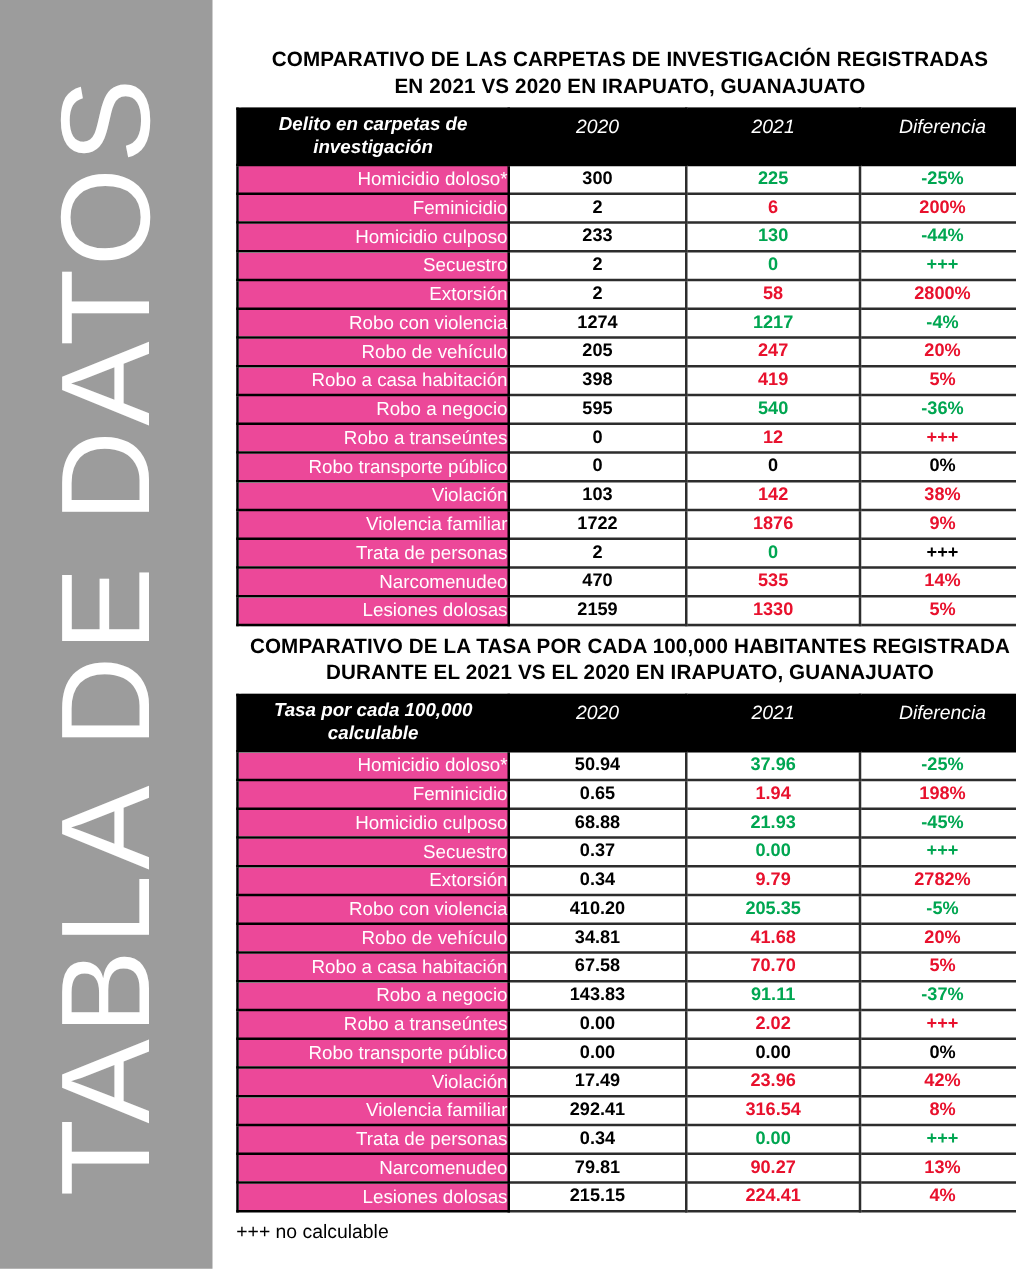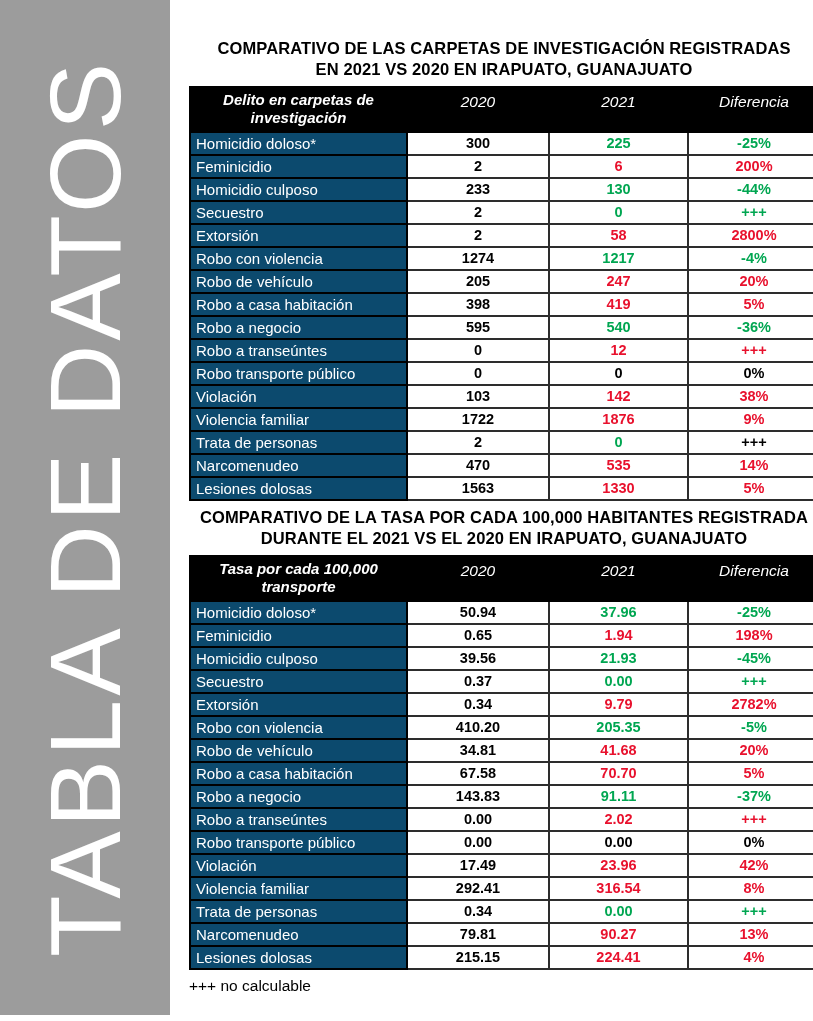--- a/index.html
+++ b/index.html
@@ -53,24 +53,24 @@
   .data-table th, .data-table td { padding: 0; }
   .data-table thead tr { height: 45px; font-style: italic; }
   .data-table th {
     background: #000; color: #fff;
     border: 2px solid #000;
   }
   th.hl { font-weight: 700; font-size: 15px; line-height: 1.25; text-align: center; vertical-align: middle; }
   th.hy { font-weight: 400; font-size: 15.5px; vertical-align: bottom; padding-bottom: 20px; text-align: center; }
   .data-table tbody tr { height: 23px; }
   td.lbl {
-    background: #0c4a6e; color: #fff;
+    background: #ec4899; color: #fff;
     border: 2px solid #000;
     font-size: 15px; font-weight: 400;
-    text-align: left; padding-left: 5px;
+    text-align: right; padding-left: 5px;
     vertical-align: middle;
     white-space: nowrap; overflow: hidden;
   }
   td.val {
     background: #fff;
     border: 2px solid #2d2d2d;
     text-align: center; vertical-align: middle;
     font-size: 14.5px; font-weight: 700;
     color: #000;
   }
@@ -196,61 +196,61 @@
     <td class="val c-black">+++</td>
   </tr>
           <tr>
     <td class="lbl">Narcomenudeo</td>
     <td class="val">470</td>
     <td class="val c-red">535</td>
     <td class="val c-red">14%</td>
   </tr>
           <tr>
     <td class="lbl">Lesiones dolosas</td>
-    <td class="val">1563</td>
+    <td class="val">2159</td>
     <td class="val c-red">1330</td>
     <td class="val c-red">5%</td>
   </tr>
         </tbody>
     </table>
   </section>
 
   <section class="section-2">
     <h2 class="tbl-title"><span>COMPARATIVO DE LA TASA POR CADA 100,000 HABITANTES REGISTRADA</span><br><span>DURANTE EL 2021 VS EL 2020 EN IRAPUATO, GUANAJUATO</span></h2>
     <table class="data-table">
       <colgroup>
           <col style="width:217px">
           <col style="width:142px">
           <col style="width:139px">
           <col style="width:132px">
         </colgroup>
       <thead>
         <tr>
-          <th class="hl"><span>Tasa por cada 100,000</span><br><span>transporte</span></th>
+          <th class="hl"><span>Tasa por cada 100,000</span><br><span>calculable</span></th>
           <th class="hy">2020</th>
           <th class="hy">2021</th>
           <th class="hy">Diferencia</th>
         </tr>
       </thead>
       <tbody id="tbody-1">
           <tr>
     <td class="lbl">Homicidio doloso*</td>
     <td class="val">50.94</td>
     <td class="val c-green">37.96</td>
     <td class="val c-green">-25%</td>
   </tr>
           <tr>
     <td class="lbl">Feminicidio</td>
     <td class="val">0.65</td>
     <td class="val c-red">1.94</td>
     <td class="val c-red">198%</td>
   </tr>
           <tr>
     <td class="lbl">Homicidio culposo</td>
-    <td class="val">39.56</td>
+    <td class="val">68.88</td>
     <td class="val c-green">21.93</td>
     <td class="val c-green">-45%</td>
   </tr>
           <tr>
     <td class="lbl">Secuestro</td>
     <td class="val">0.37</td>
     <td class="val c-green">0.00</td>
     <td class="val c-green">+++</td>
   </tr>
           <tr>

